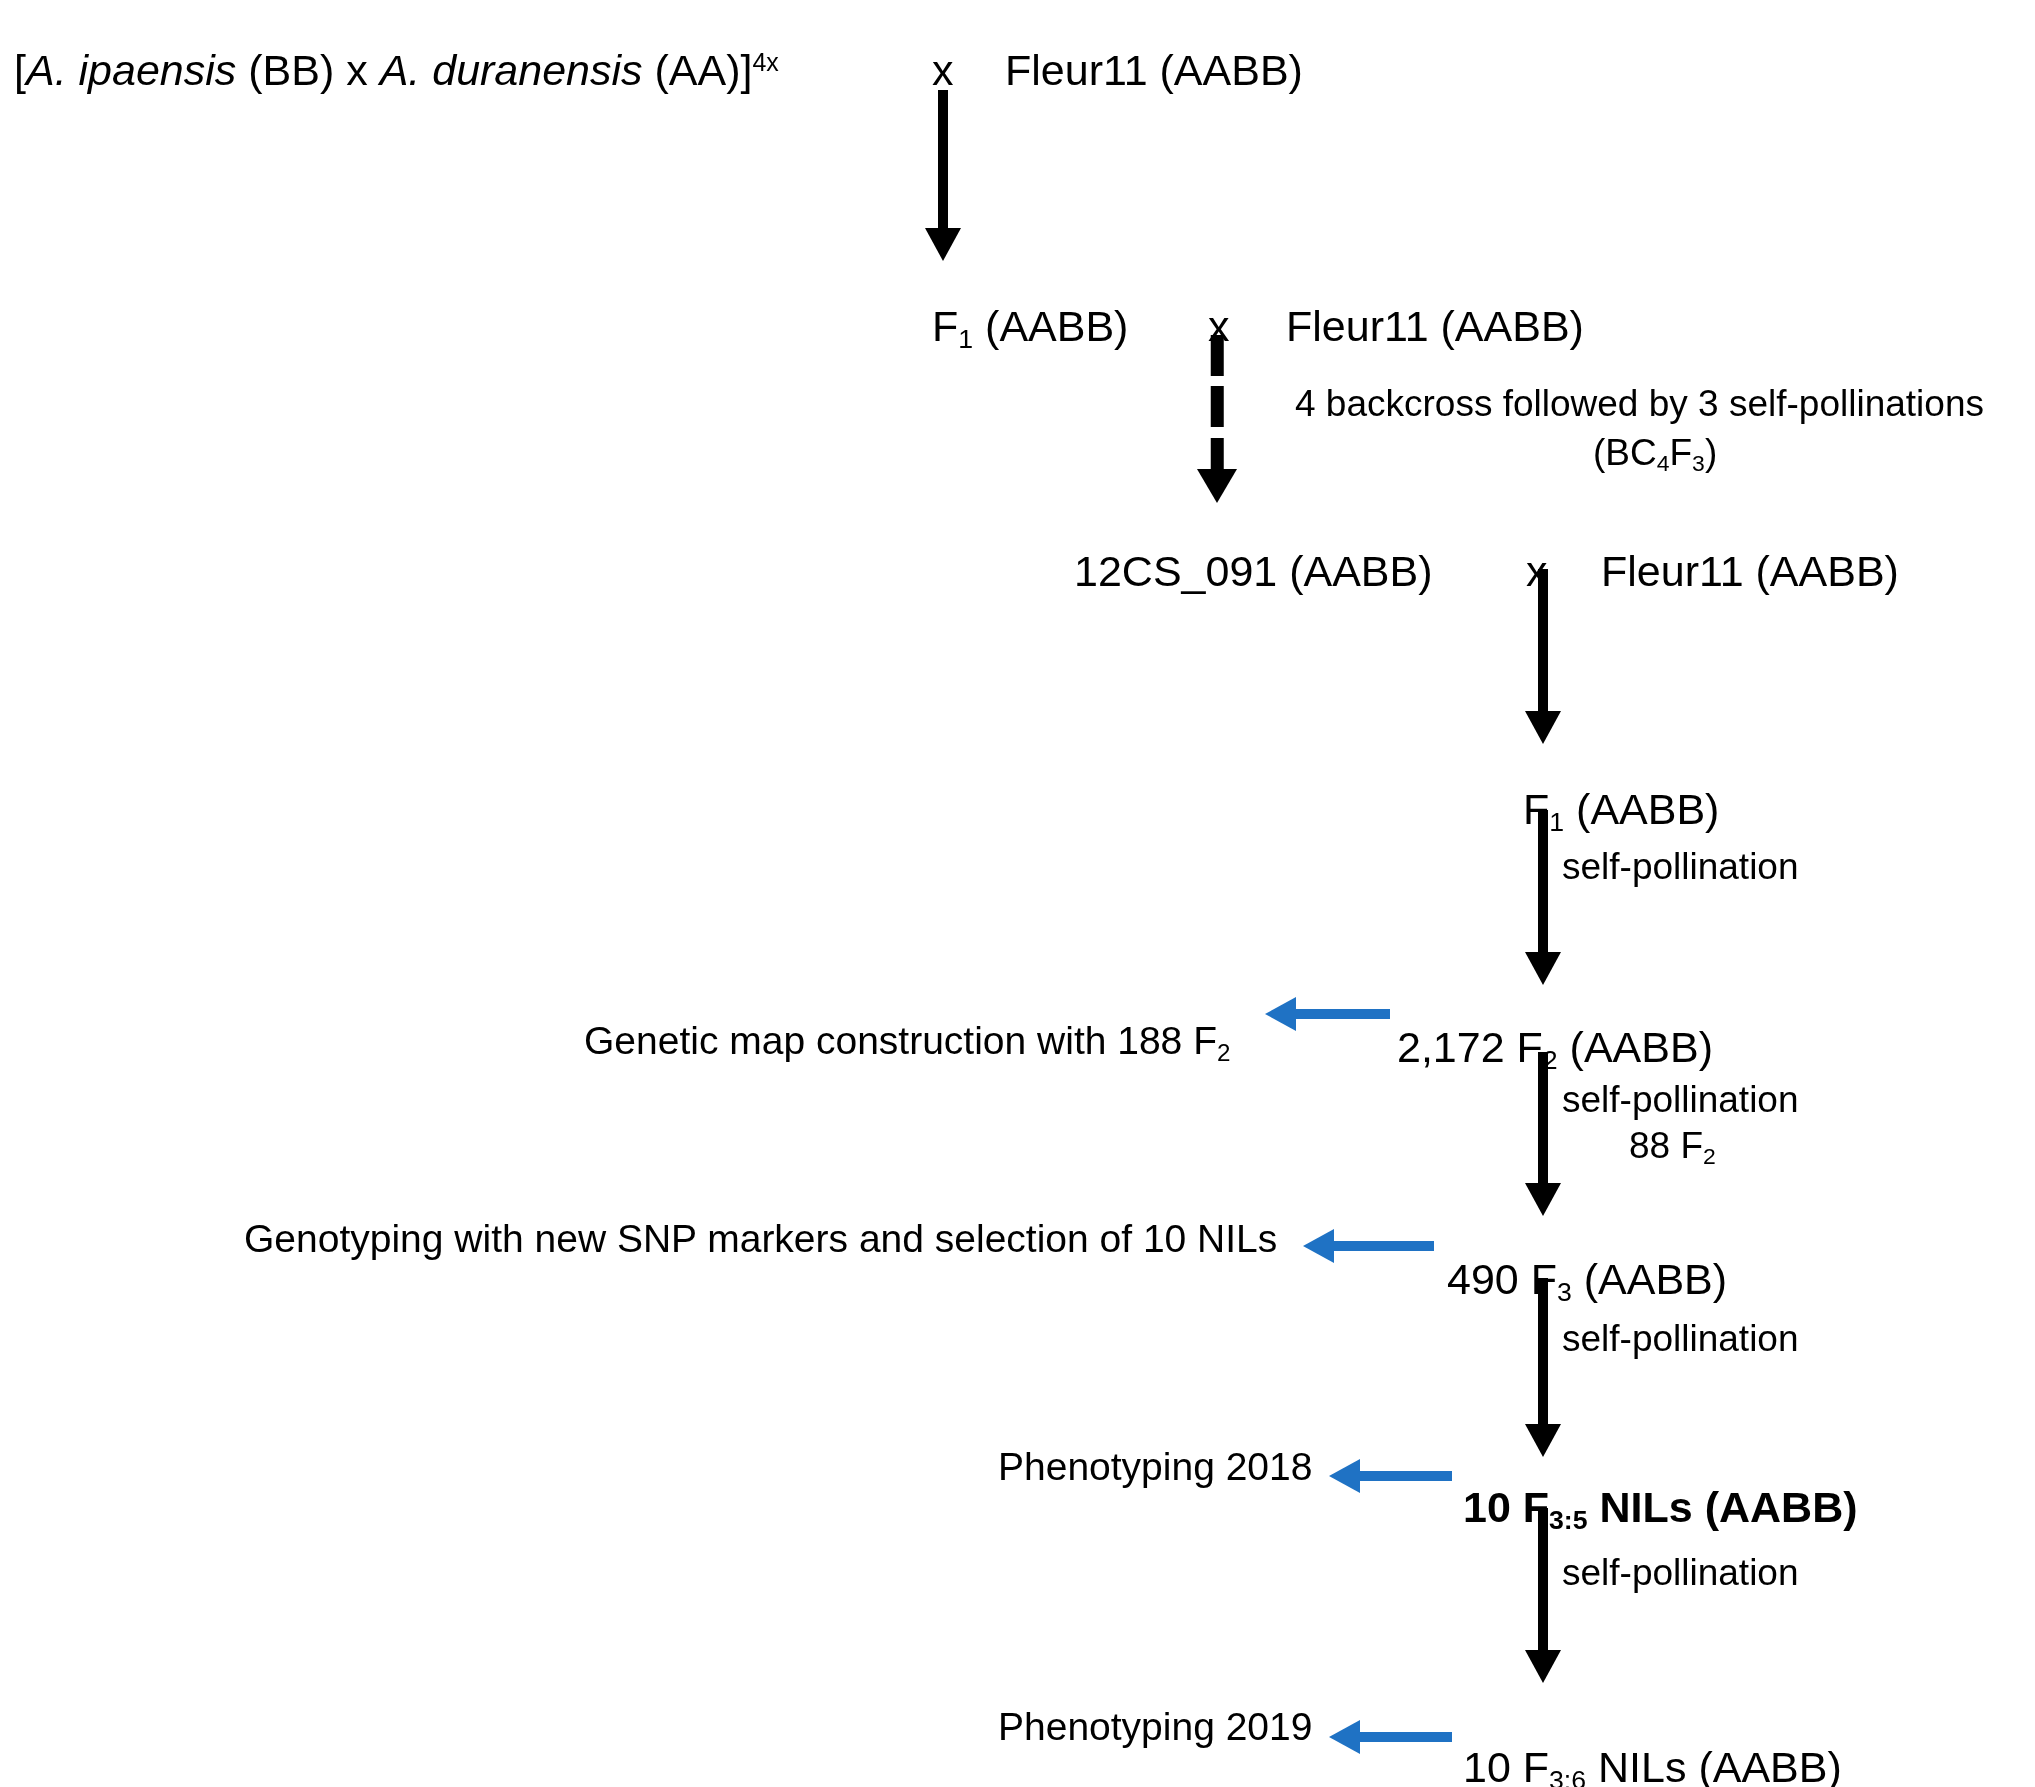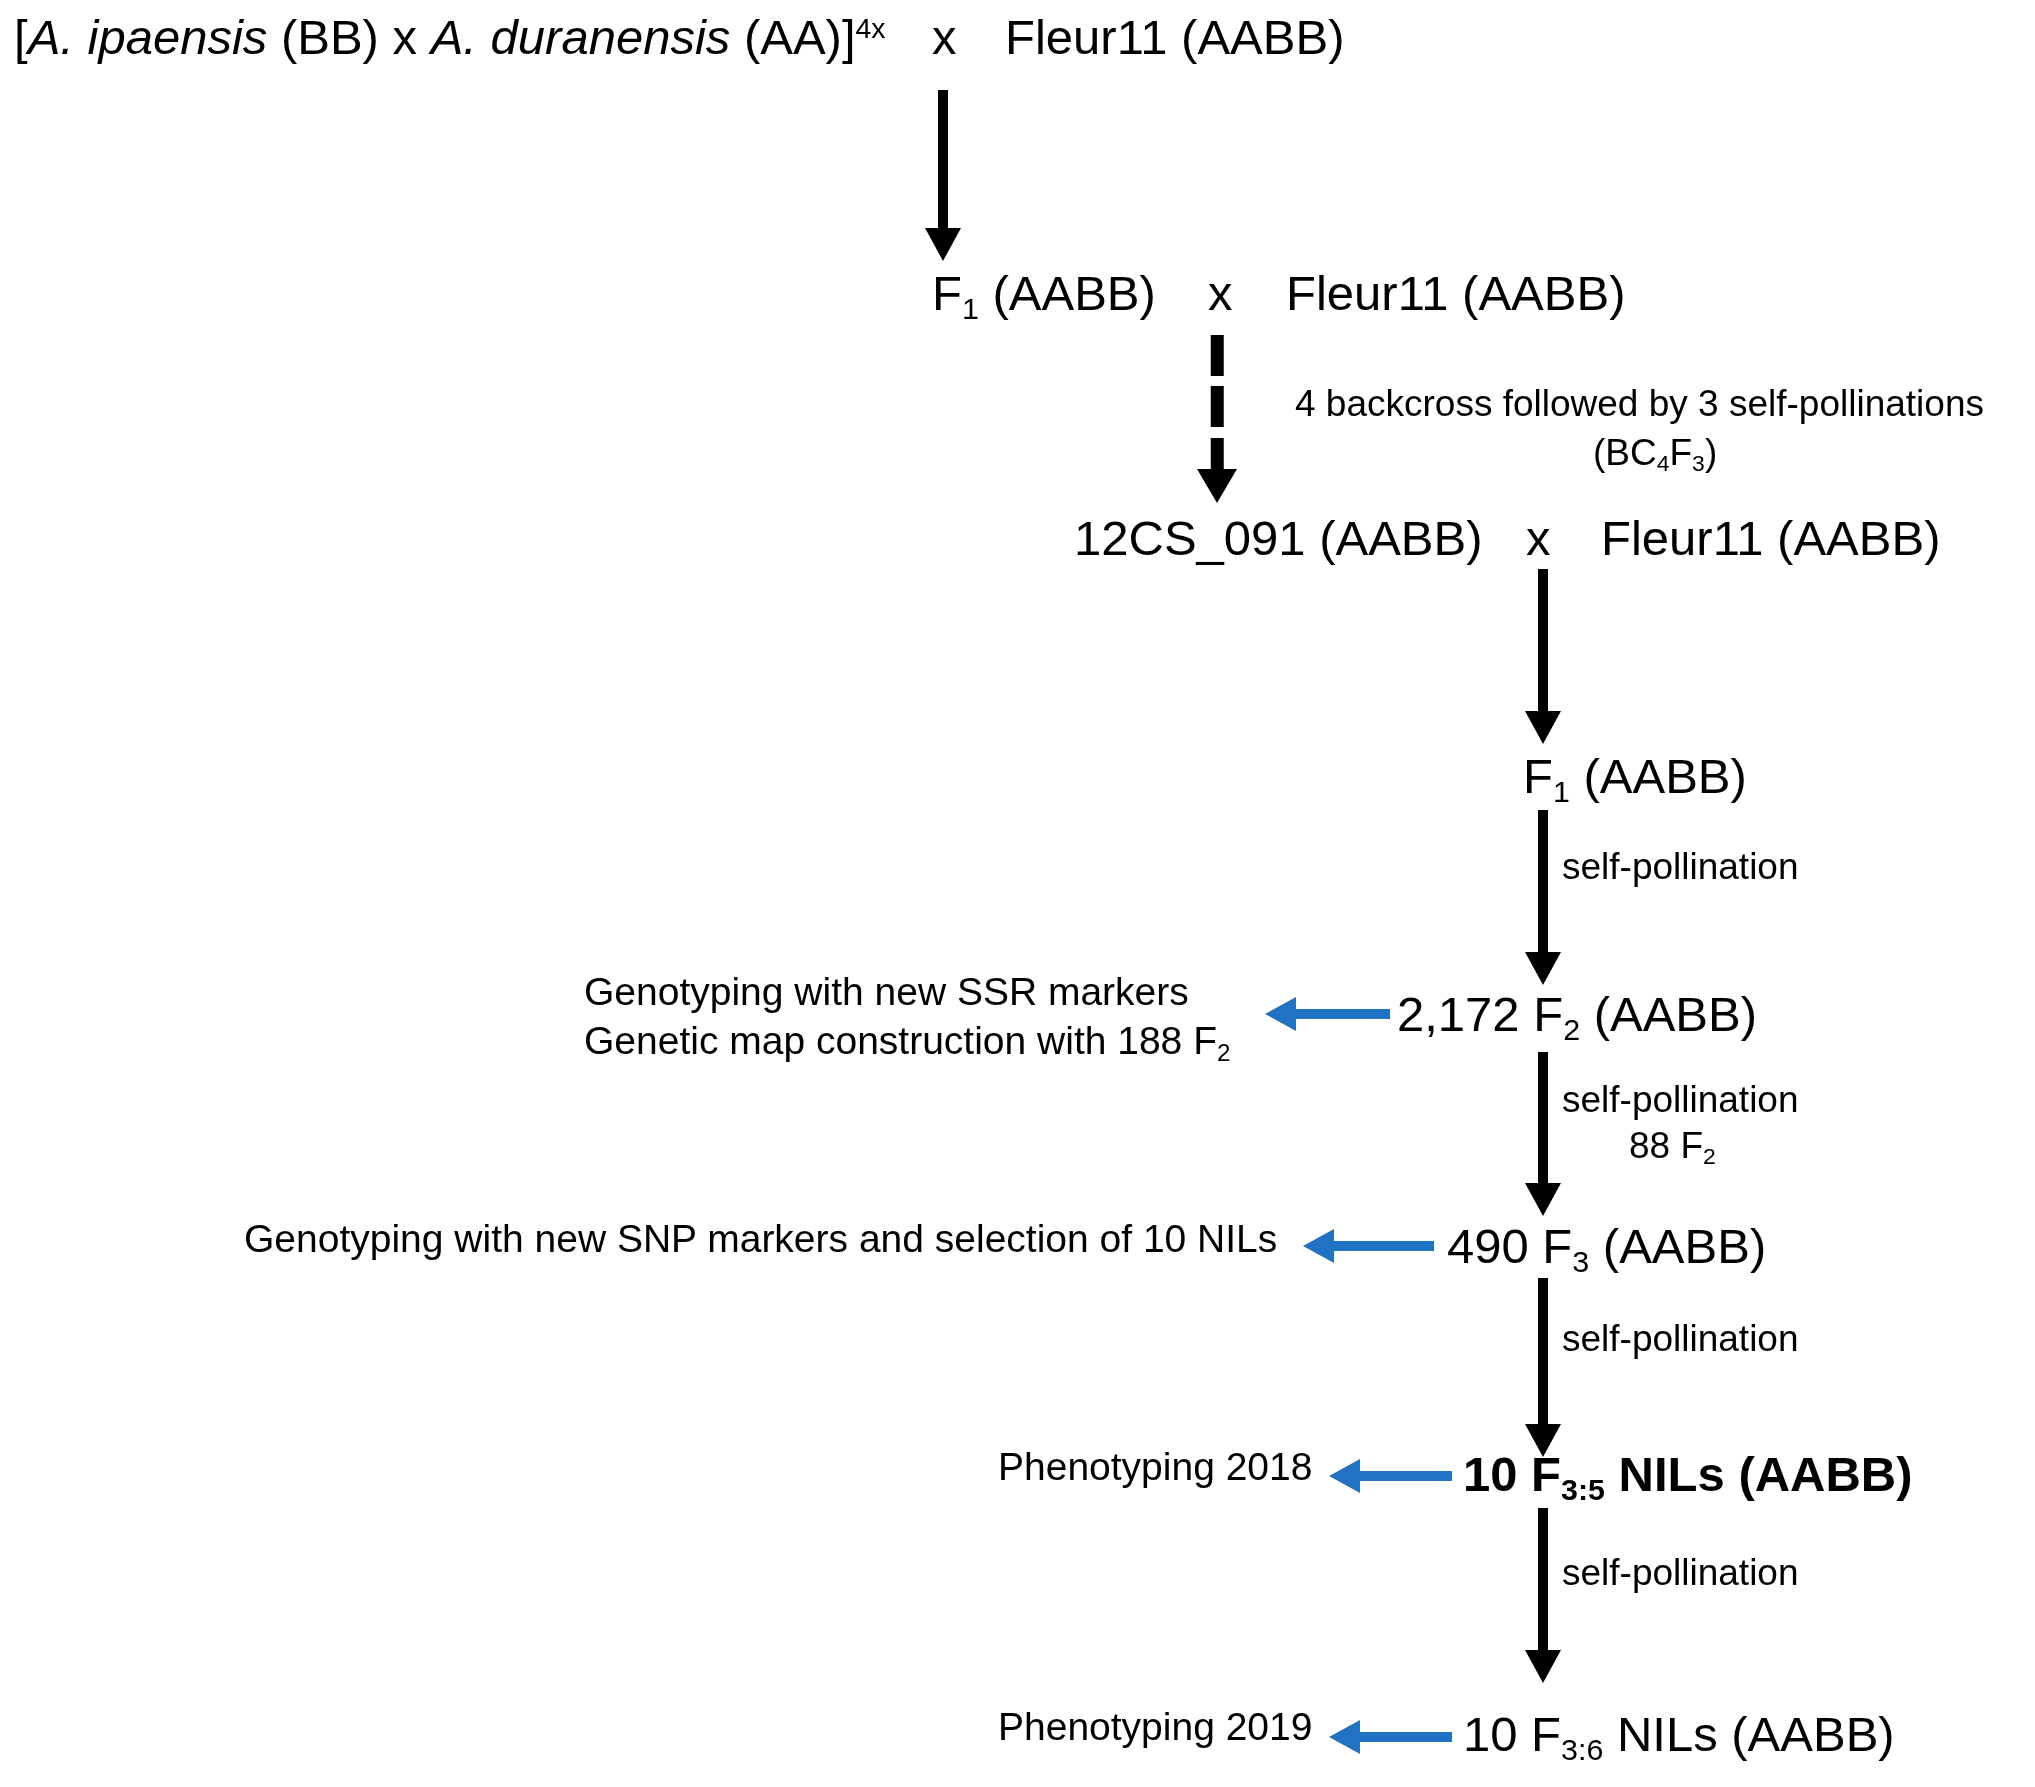--- a/index.html
+++ b/index.html
@@ -19,21 +19,21 @@
     background: #ffffff;
     overflow: hidden;
   }
   .txt {
     position: absolute;
     white-space: nowrap;
     font-family: "Liberation Sans", sans-serif;
     color: #000000;
     line-height: 1.18;
   }
-  .lbl-main   { font-size: 49px; }
+  .lbl-main   { font-size: 43px; margin-top: 36px; }
   .lbl-annot  { font-size: 37px; }
   .lbl-side   { font-size: 39px; }
   .sub {
     font-size: 0.62em;
     vertical-align: -0.28em;
   }
   .sup {
     font-size: 0.58em;
     vertical-align: 0.55em;
   }
@@ -161,21 +161,20 @@
 
   <div class="txt lbl-main" style="left:1397px; top:986px;">
     <span>2,172 F</span><span class="sub">2</span><span> (AABB)</span>
   </div>
 
   <div class="harrow-left" style="left:1265px; top:998px; width:125px;">
     <div class="hshaft" style="width:95px;"></div>
     <div class="hhead"></div>
   </div>
 
-  <div class="txt lbl-side" style="left:584px; top:969px;">Genotyping with new SSR markers</div>
   <div class="txt lbl-side" style="left:584px; top:1018px;">
     <span>Genetic map construction with 188 F</span><span class="sub">2</span>
   </div>
 
   <div class="varrow" style="left:1523px; top:1052px; width:39px; height:164px;">
     <div class="shaft" style="height:131px;"></div>
     <div class="head"></div>
   </div>
   <div class="txt lbl-annot" style="left:1562px; top:1078px;">self-pollination</div>
   <div class="txt lbl-annot" style="left:1629px; top:1124px;">

